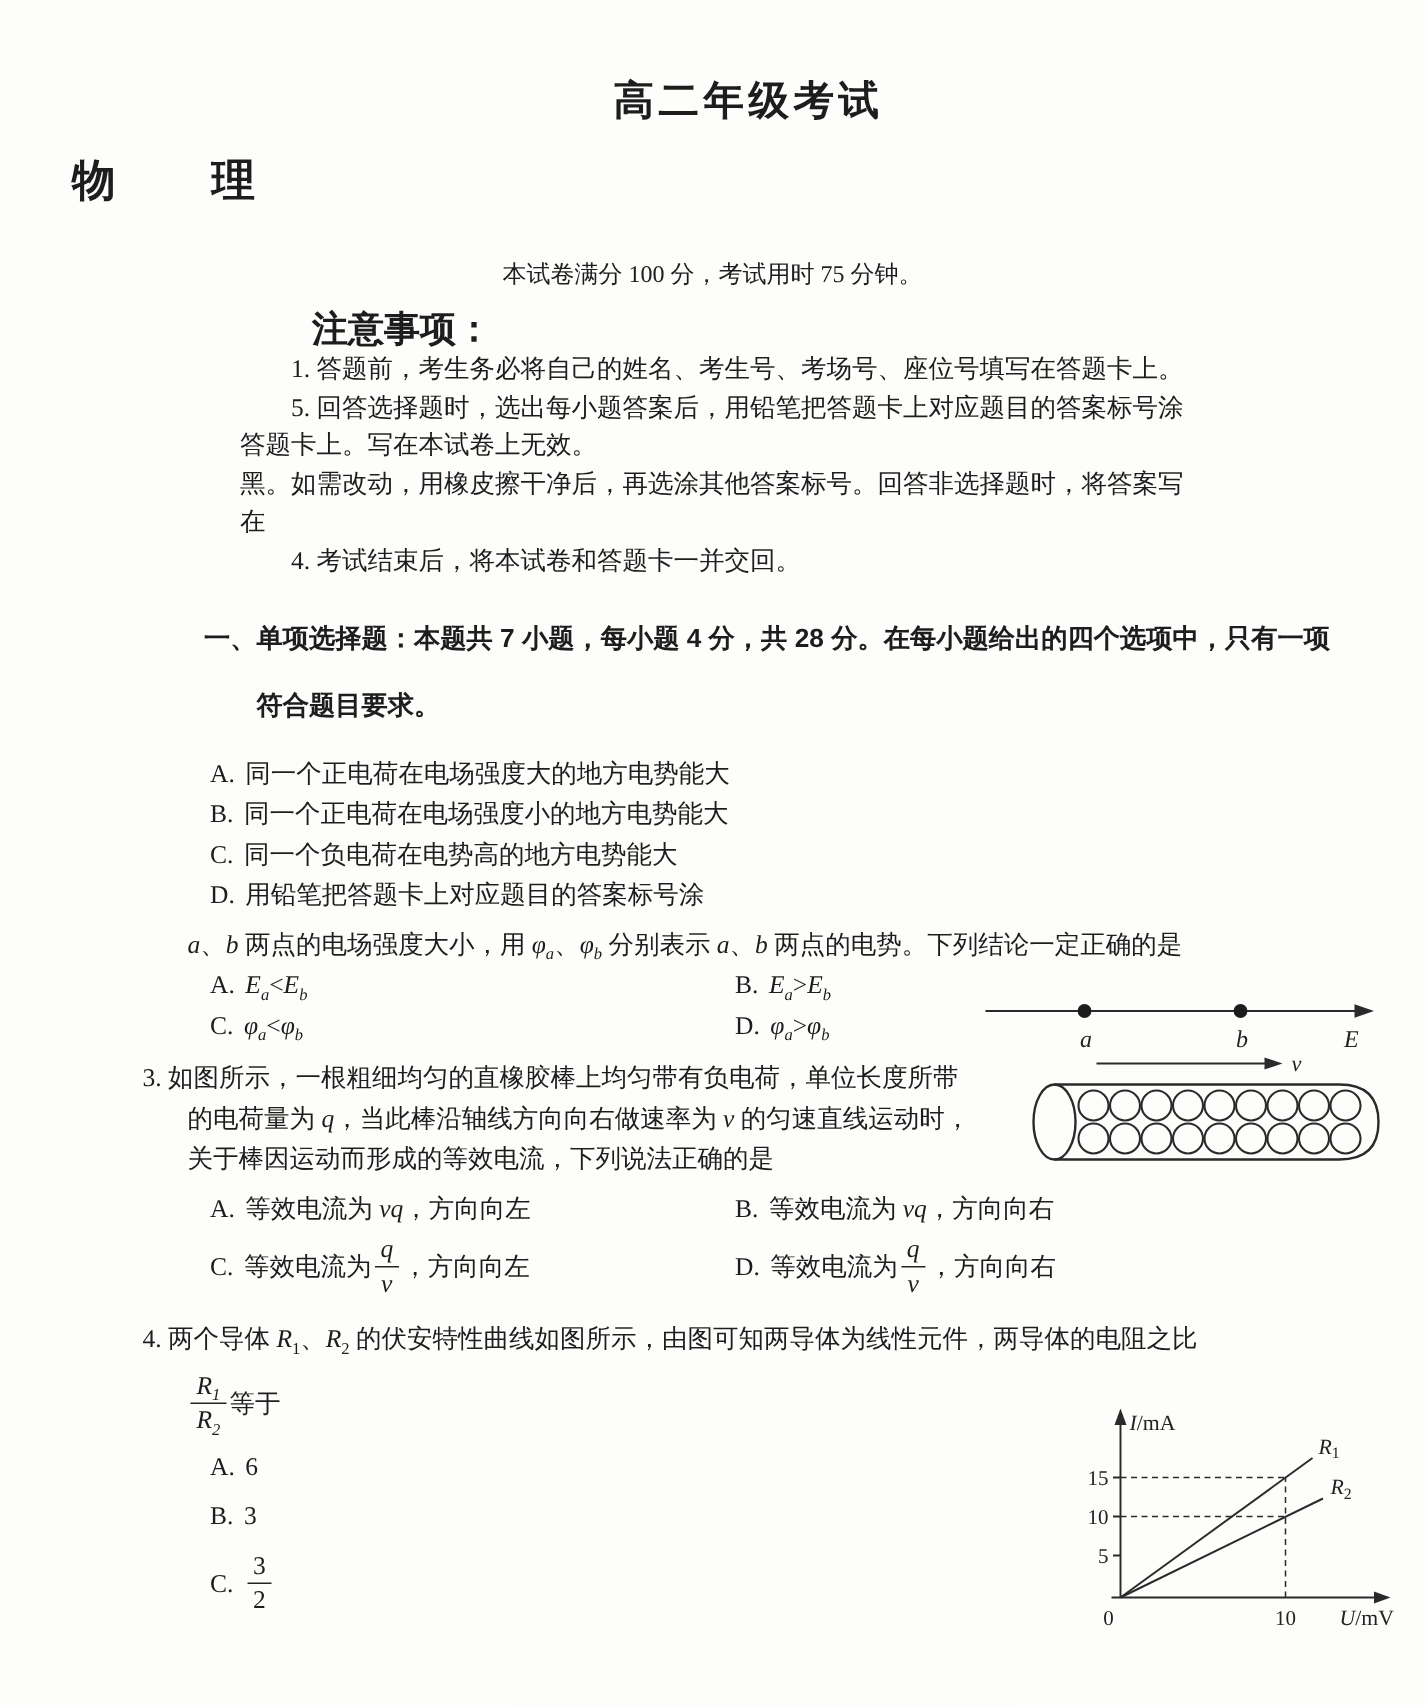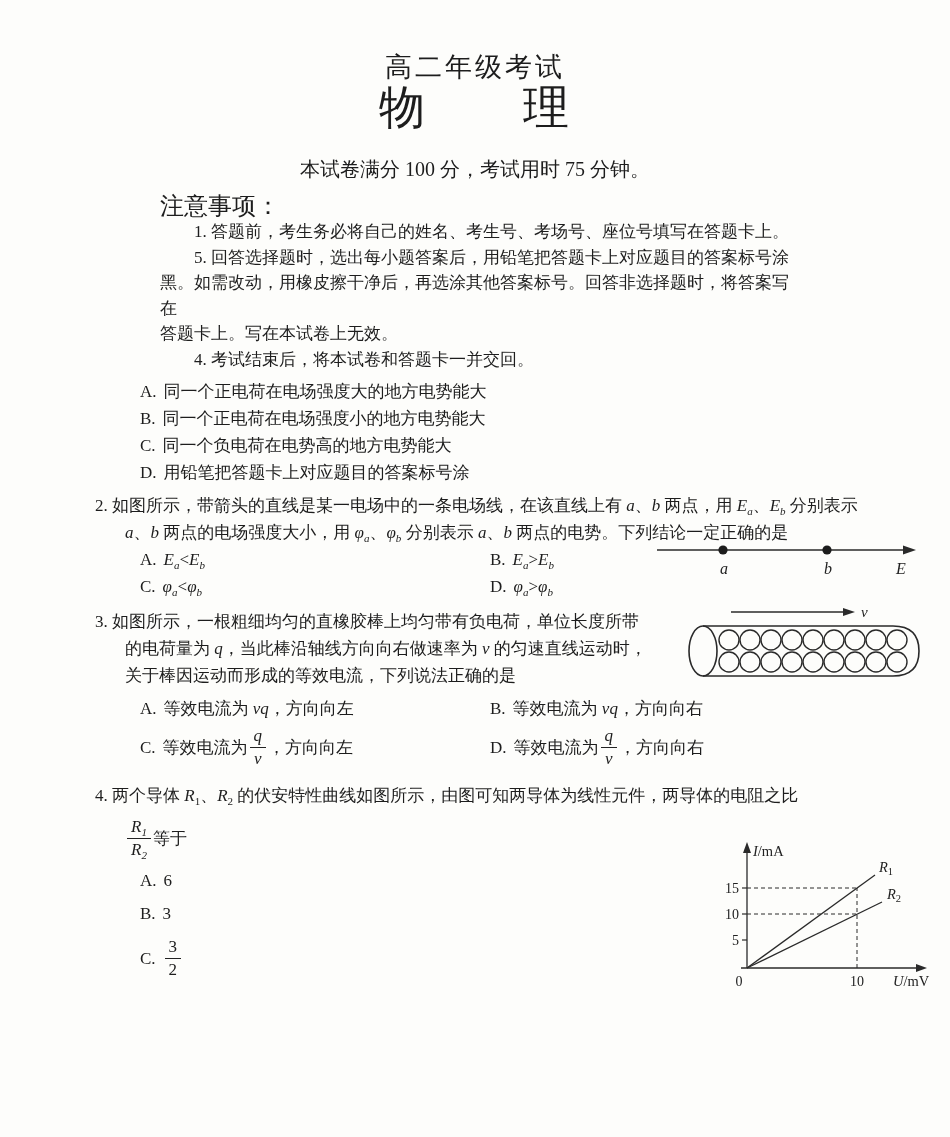--- a/index.html
+++ b/index.html
@@ -3,26 +3,26 @@
 <meta charset="utf-8">
 <style>
   * { box-sizing: border-box; }
   html, body { margin: 0; padding: 0; background: #ffffff; }
   .page {
     width: 950px; height: 1137px; position: relative; overflow: hidden;
     background: #fdfdfb; color: #1d1d1d;
     font-family: "Liberation Serif", "DejaVu Serif", serif;
     font-size: 17px; line-height: 27px;
   }
-  .gothic { font-family: "Liberation Sans", "DejaVu Sans", sans-serif; font-weight: normal; }
+  .gothic { font-family: "Liberation Sans", "DejaVu Sans", sans-serif; font-weight: bold; padding-left: 48px; }
 
   
   .exam-title { text-align: center; padding-top: 50px; font-size: 27px; line-height: 34px; letter-spacing: 3px; }
-  .subject-title { text-align: center; font-size: 46px; line-height: 46px; letter-spacing: 2px; white-space: pre; }
-  .exam-meta { text-align: center; margin-top: 26px; font-size: 20px; }
+  .subject-title { text-align: left; margin-top: 14px; font-size: 29px; line-height: 46px; letter-spacing: 2px; white-space: pre; }
+  .exam-meta { text-align: center; margin-top: 26px; font-size: 16px; }
 
   
   .notice { margin: 10px 146px 0 160px; }
   .notice-heading { font-size: 24px; line-height: 26px; }
   .notice p { margin: 0; line-height: 25.5px; }
   .ind { text-indent: 2em; }
 
   
   .section-heading { margin: 26px 58px 0 88px; font-size: 17.5px; line-height: 27.5px; }
   .section-heading .l2 { padding-left: 2em; }
@@ -62,25 +62,29 @@
 <div class="page">
 
   <div class="exam-title gothic">高二年级考试</div>
   <div class="subject-title gothic">物　　理</div>
   <div class="exam-meta">本试卷满分 100 分，考试用时 75 分钟。</div>
 
   <div class="notice">
     <div class="notice-heading gothic">注意事项：</div>
     <p class="ind">1. 答题前，考生务必将自己的姓名、考生号、考场号、座位号填写在答题卡上。</p>
     <p class="ind">5. 回答选择题时，选出每小题答案后，用铅笔把答题卡上对应题目的答案标号涂</p>
+    <p>答题卡上。写在本试卷上无效。</p>
     <p>黑。如需改动，用橡皮擦干净后，再选涂其他答案标号。回答非选择题时，将答案写在</p>
-    <p>答题卡上。写在本试卷上无效。</p>
     <p class="ind">4. 考试结束后，将本试卷和答题卡一并交回。</p>
   </div>
 
+  <div class="section-heading gothic">
+    <p>一、单项选择题：本题共 7 小题，每小题 4 分，共 28 分。在每小题给出的四个选项中，只有一项</p>
+    <p class="l2">符合题目要求。</p>
+  </div>
 
   <div class="questions">
 
     <div class="q mt6">
       <div class="opt-col">
         <div class="opt">
             <span class="key">A.</span>
             <span>同一个正电荷在电场强度大的地方电势能大</span>
           </div>
         <div class="opt">
@@ -92,21 +96,20 @@
             <span>同一个负电荷在电势高的地方电势能大</span>
           </div>
         <div class="opt">
             <span class="key">D.</span>
             <span>用铅笔把答题卡上对应题目的答案标号涂</span>
           </div>
       </div>
     </div>
 
     <div class="q mt6">
-      <p>2. 如图所示，带箭头的直线是某一电场中的一条电场线，在该直线上有 <i>a</i>、<i>b</i> 两点，用 <i>E</i><sub><i>a</i></sub>、<i>E</i><sub><i>b</i></sub> 分别表示</p>
       <p class="cont"><i>a</i>、<i>b</i> 两点的电场强度大小，用 <i>φ</i><sub><i>a</i></sub>、<i>φ</i><sub><i>b</i></sub> 分别表示 <i>a</i>、<i>b</i> 两点的电势。下列结论一定正确的是</p>
       <div class="opt-grid">
         <div class="opt">
             <span class="key">A.</span>
             <span><i>E</i><sub><i>a</i></sub>&lt;<i>E</i><sub><i>b</i></sub></span>
           </div>
         <div class="opt">
             <span class="key">B.</span>
             <span><i>E</i><sub><i>a</i></sub>&gt;<i>E</i><sub><i>b</i></sub></span>
           </div>

